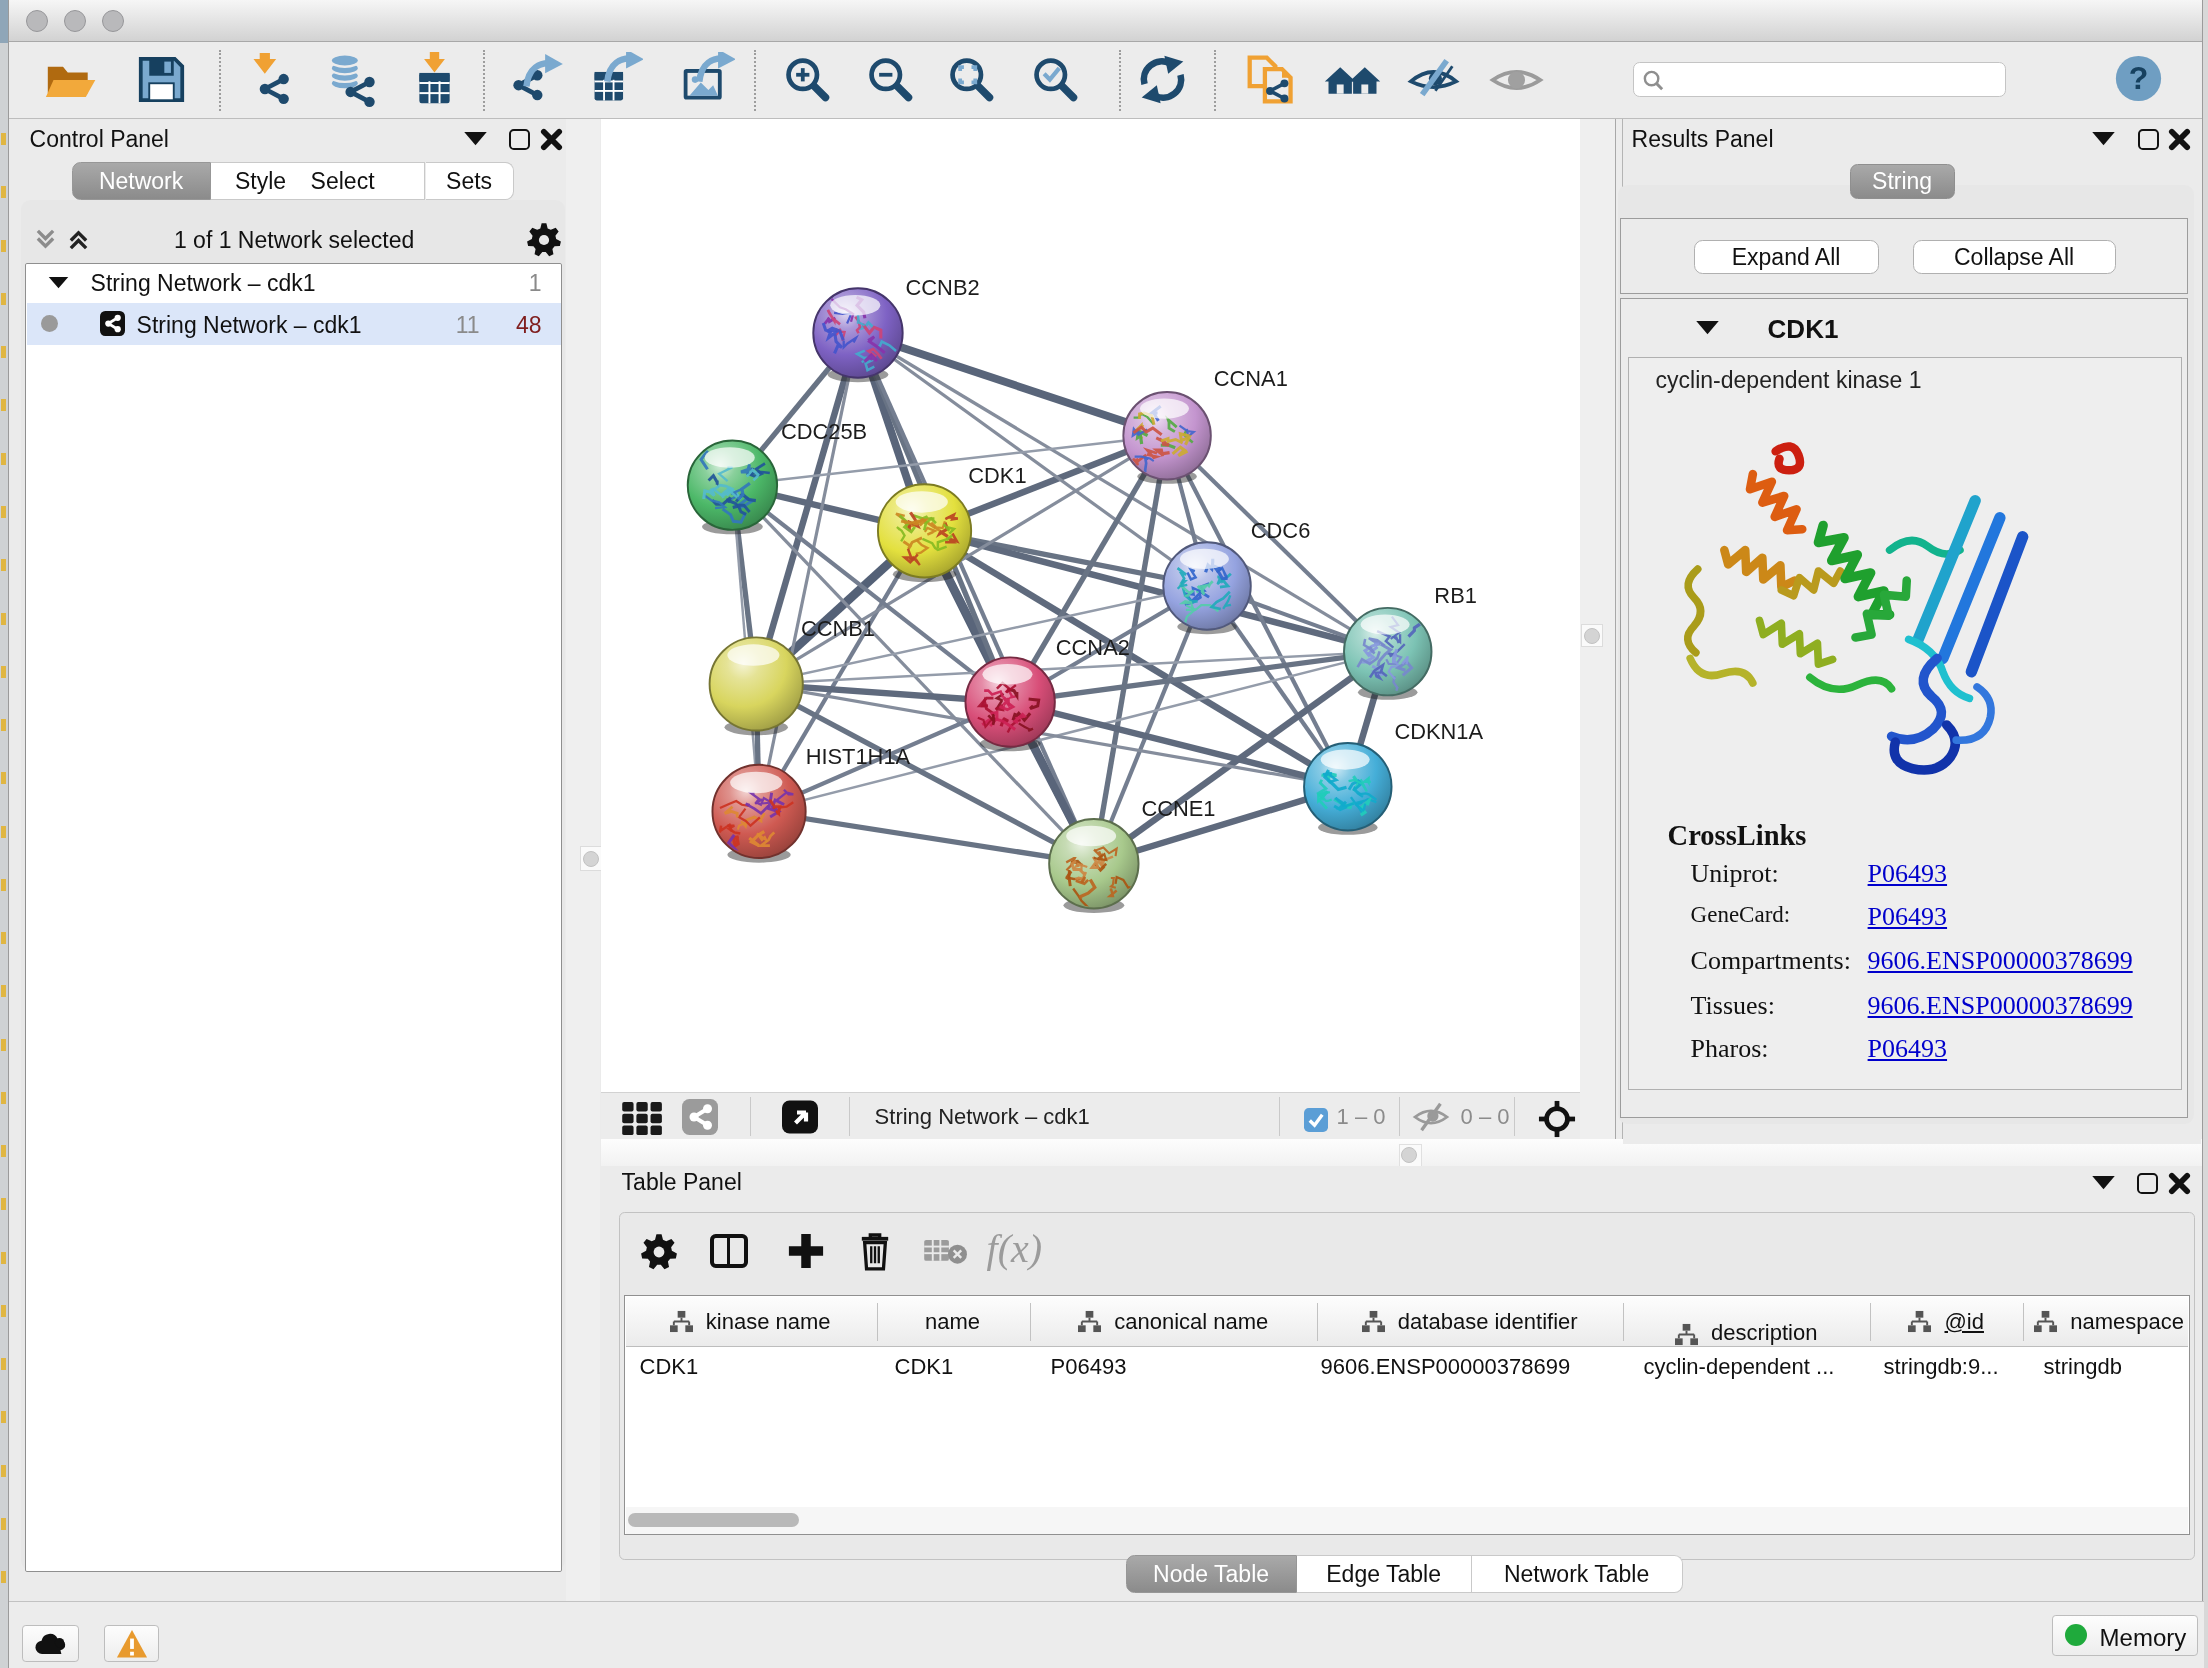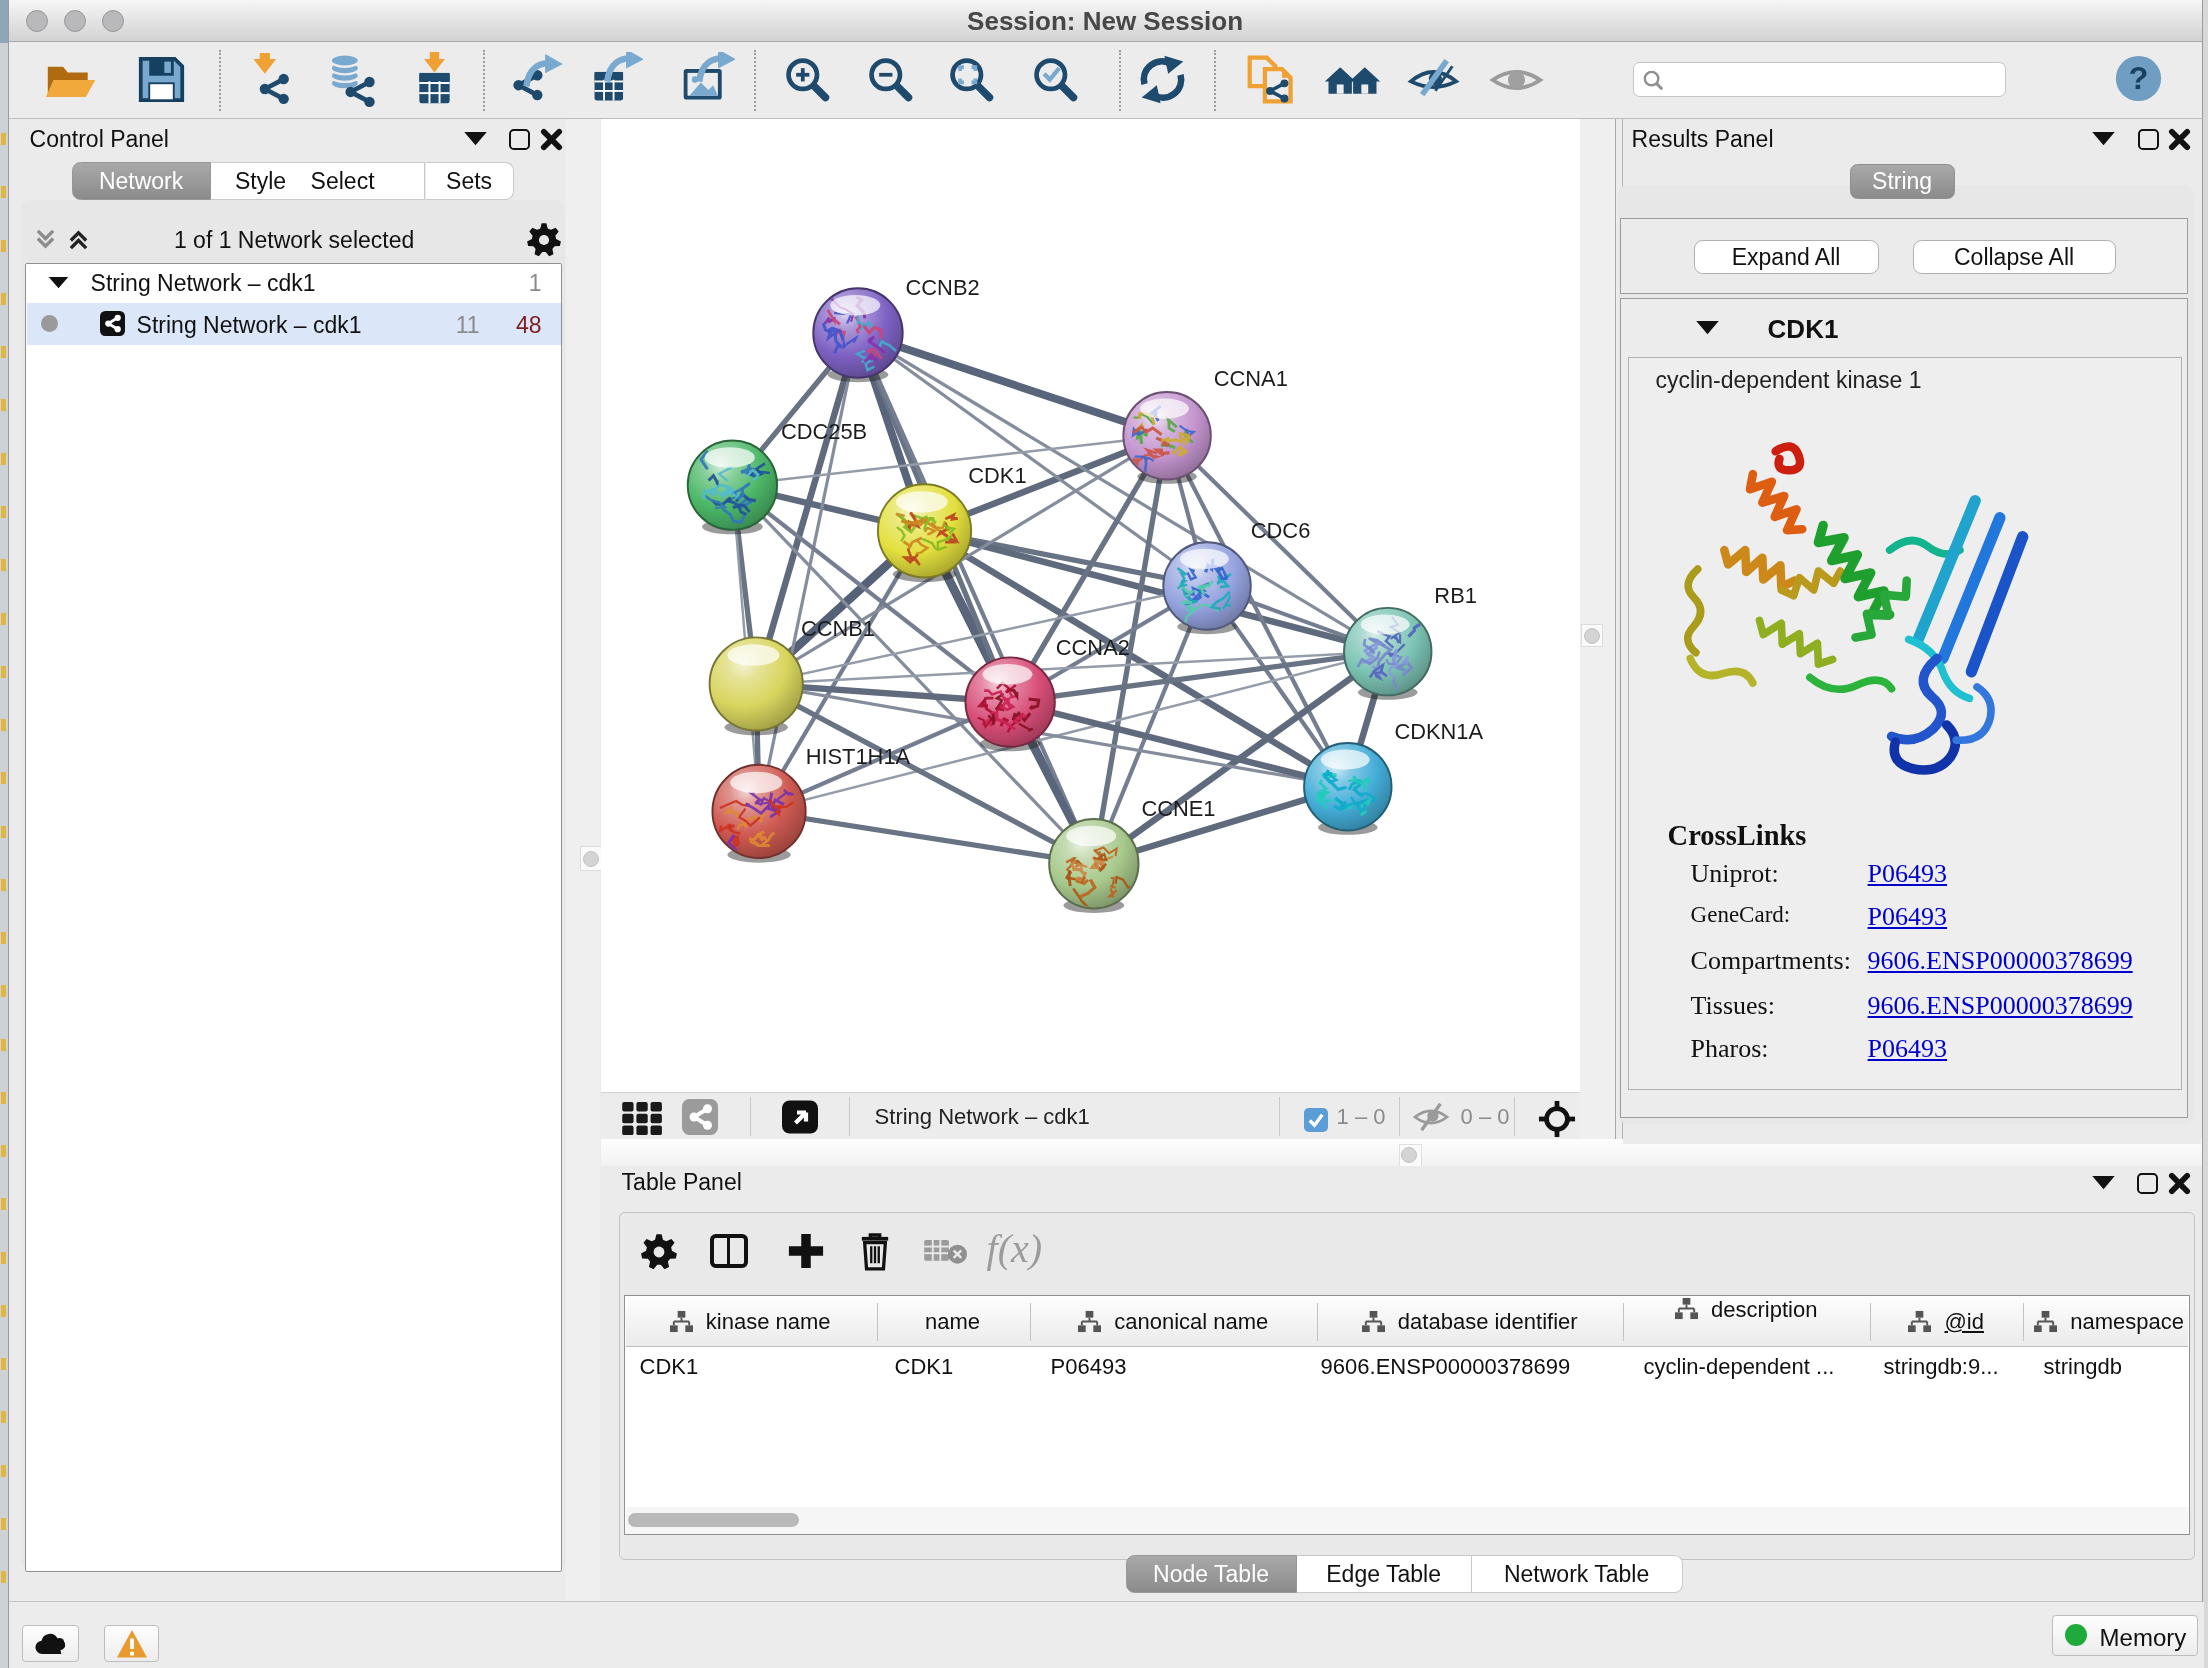--- a/index.html
+++ b/index.html
@@ -47,21 +47,20 @@
     <div class="abs" style="left:1px;top:1358px;width:4.8px;height:12.4px;background:#e0b642;"></div>
     <div class="abs" style="left:1px;top:1411px;width:4.8px;height:12.4px;background:#e0b642;"></div>
     <div class="abs" style="left:1px;top:1465px;width:4.8px;height:12.4px;background:#e0b642;"></div>
     <div class="abs" style="left:1px;top:1518px;width:4.8px;height:12.4px;background:#e0b642;"></div>
     <div class="abs" style="left:1px;top:1571px;width:4.8px;height:12.4px;background:#e0b642;"></div>
     <div class="win">
       <div class="titlebar">
         <div class="tl" style="left:17px;"></div>
         <div class="tl" style="left:55px;"></div>
         <div class="tl" style="left:93px;"></div>
-        <div class="title">Session: New Session</div>
       </div>
       <div class="toolbar">
         <svg class="abs" style="left:35px;top:15px;" width="57" height="46" viewBox="-30 -24 60 48">
           <path d="M -26 -14 L -10 -14 L -5 -8 L 16 -8 L 16 14 L -26 14 Z" fill="#b06a10"></path>
           <path d="M -20 0 L 24 0 L 14 18 L -28 18 Z" fill="#f2a93b"></path>
         </svg>
         <svg class="abs" style="left:126px;top:13.3px;" width="53" height="49" viewBox="-28 -26 56 52">
           <path d="M -22 -22 h 36 l 8 8 v 36 h -44 Z" fill="#7aa9cf" stroke="#16405f" stroke-width="4"></path>
           <rect x="-13" y="-22" width="26" height="18" fill="#16405f"></rect>
           <rect x="3" y="-19" width="7" height="12" fill="#7aa9cf"></rect>
@@ -895,21 +894,21 @@
       <div class="abs" style="left:1308px;top:1297px;width:306px;height:49px;display:flex;align-items:center;justify-content:center;gap:13.3px;font-size:22px;color:#111;">
         <svg style="flex:0 0 auto;" width="23" height="23" viewBox="0 0 24 24">
           <rect x="8" y="1" width="8" height="7" fill="#555"></rect>
           <path d="M 12 8 v 4 M 4 12 h 16 M 4 12 v 4 M 20 12 v 4" stroke="#555" stroke-width="2" fill="none"></path>
           <rect x="0" y="16" width="8" height="7" fill="#555"></rect>
           <rect x="16" y="16" width="8" height="7" fill="#555"></rect>
         </svg>
         <span>database identifier</span>
       </div>
       <div class="abs" style="left:1308px;top:1303px;width:1px;height:38px;background:#c2c2c2;"></div>
-      <div class="abs" style="left:1614px;top:1297px;width:247px;height:49px;display:flex;align-items:flex-start;justify-content:center;gap:13.3px;font-size:22px;color:#111;">
+      <div class="abs" style="left:1614px;top:1297px;width:247px;height:49px;display:flex;align-items:flex-end;justify-content:center;gap:13.3px;font-size:22px;color:#111;">
         <svg style="flex:0 0 auto;" width="23" height="23" viewBox="0 0 24 24">
           <rect x="8" y="1" width="8" height="7" fill="#555"></rect>
           <path d="M 12 8 v 4 M 4 12 h 16 M 4 12 v 4 M 20 12 v 4" stroke="#555" stroke-width="2" fill="none"></path>
           <rect x="0" y="16" width="8" height="7" fill="#555"></rect>
           <rect x="16" y="16" width="8" height="7" fill="#555"></rect>
         </svg>
         <span>description</span>
       </div>
       <div class="abs" style="left:1614px;top:1303px;width:1px;height:38px;background:#c2c2c2;"></div>
       <div class="abs" style="left:1861px;top:1297px;width:153px;height:49px;display:flex;align-items:center;justify-content:center;gap:13.3px;font-size:22px;color:#111;text-decoration:underline;">

